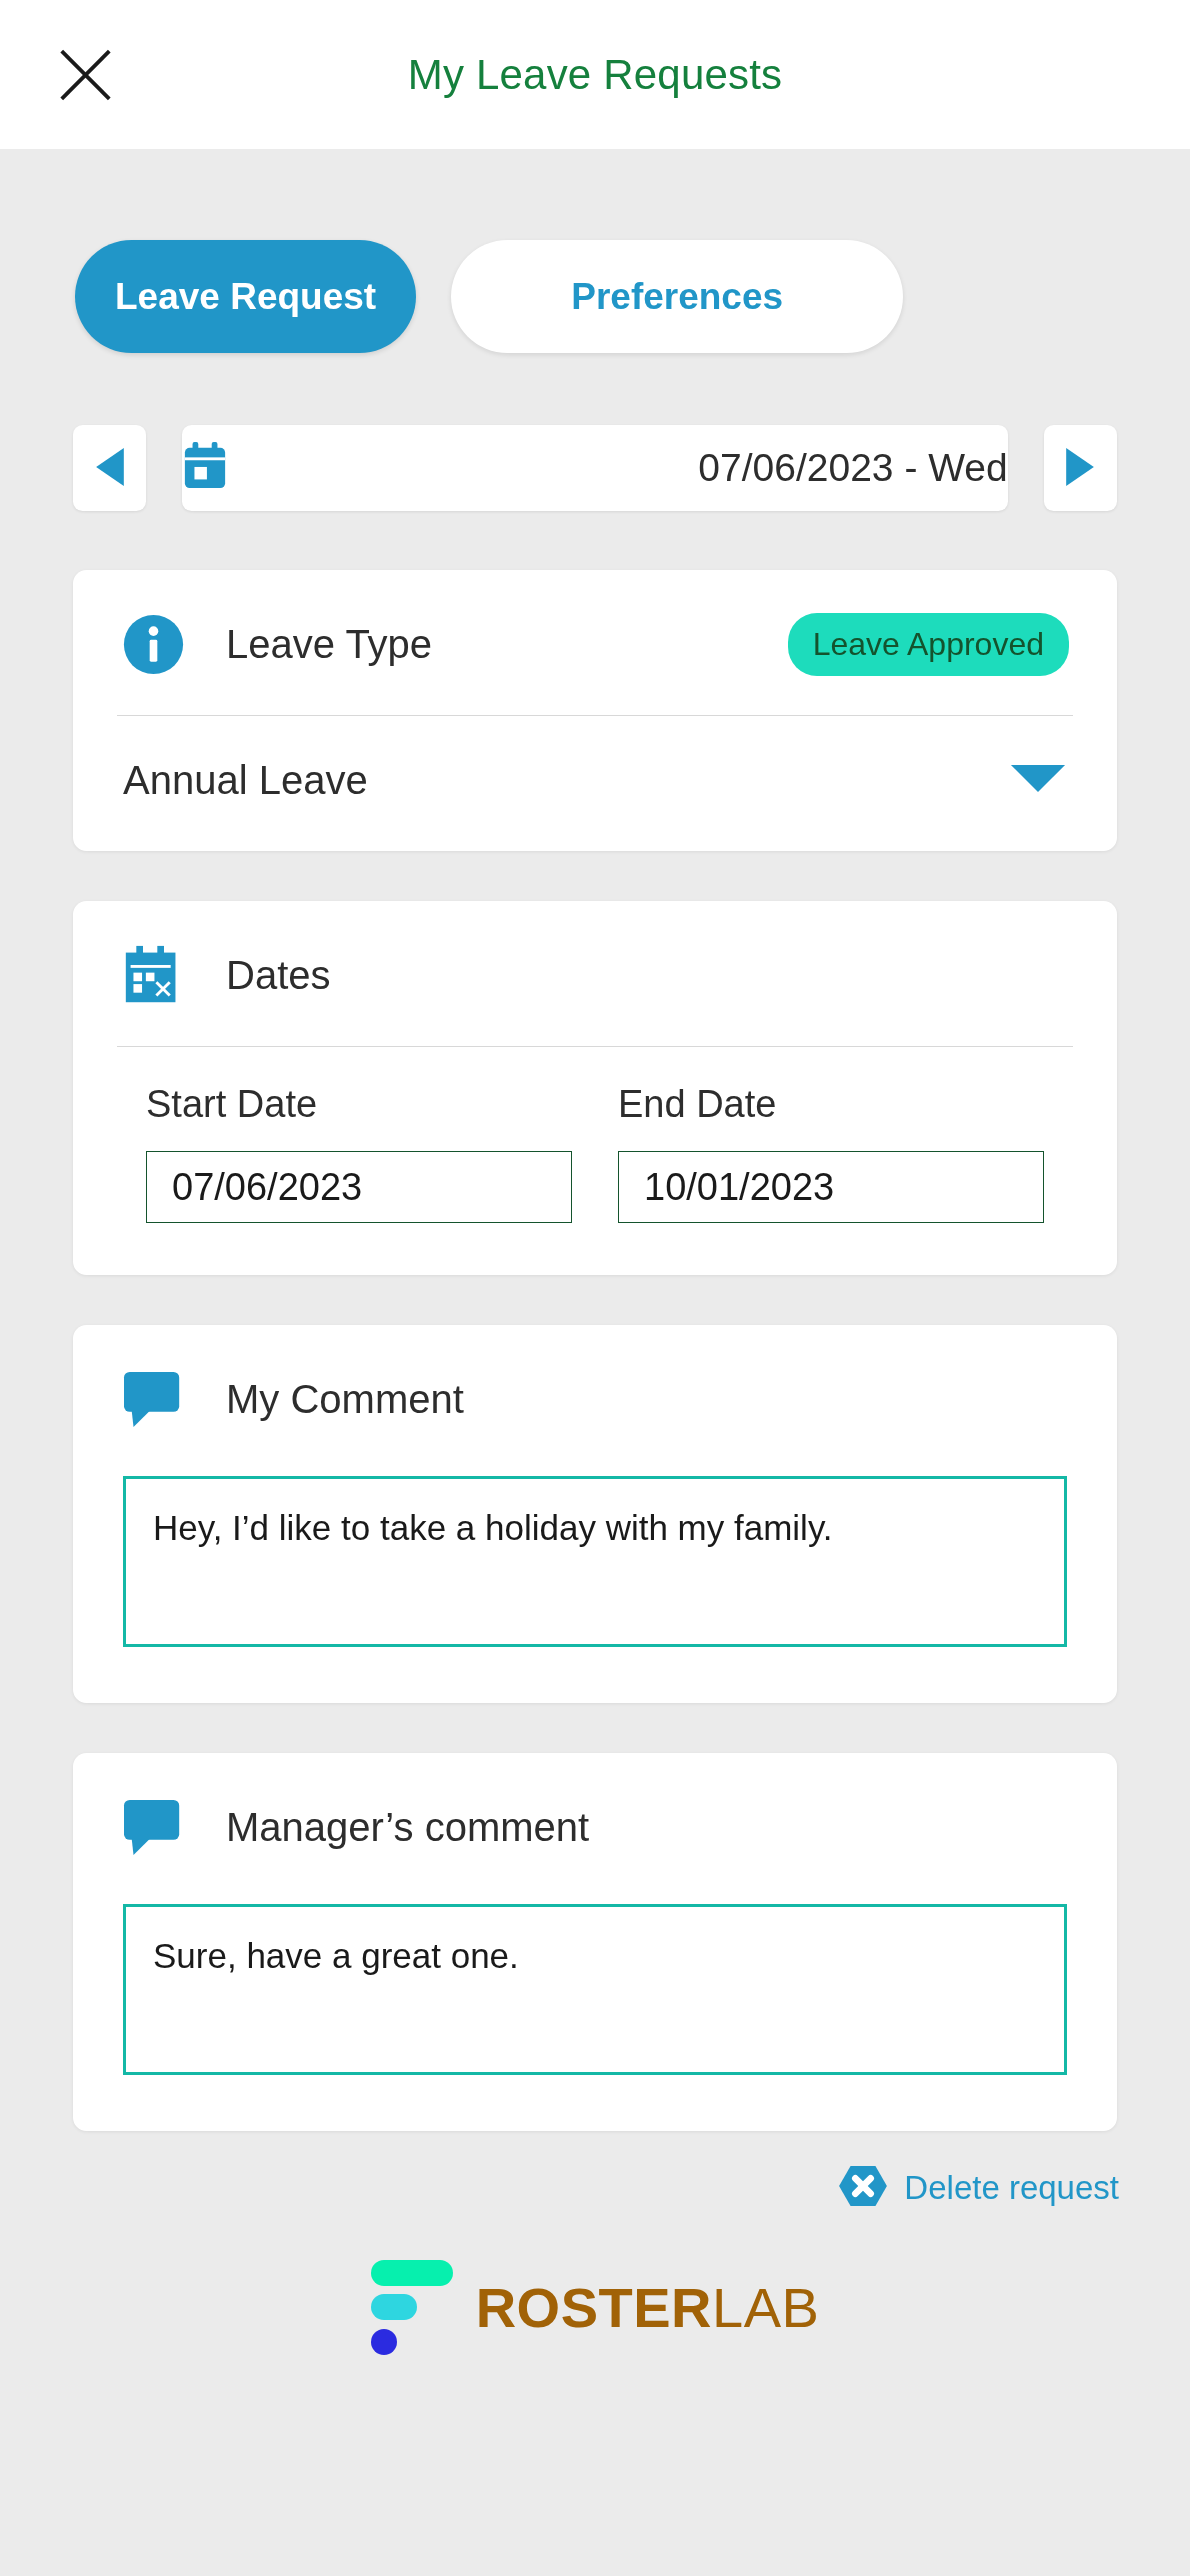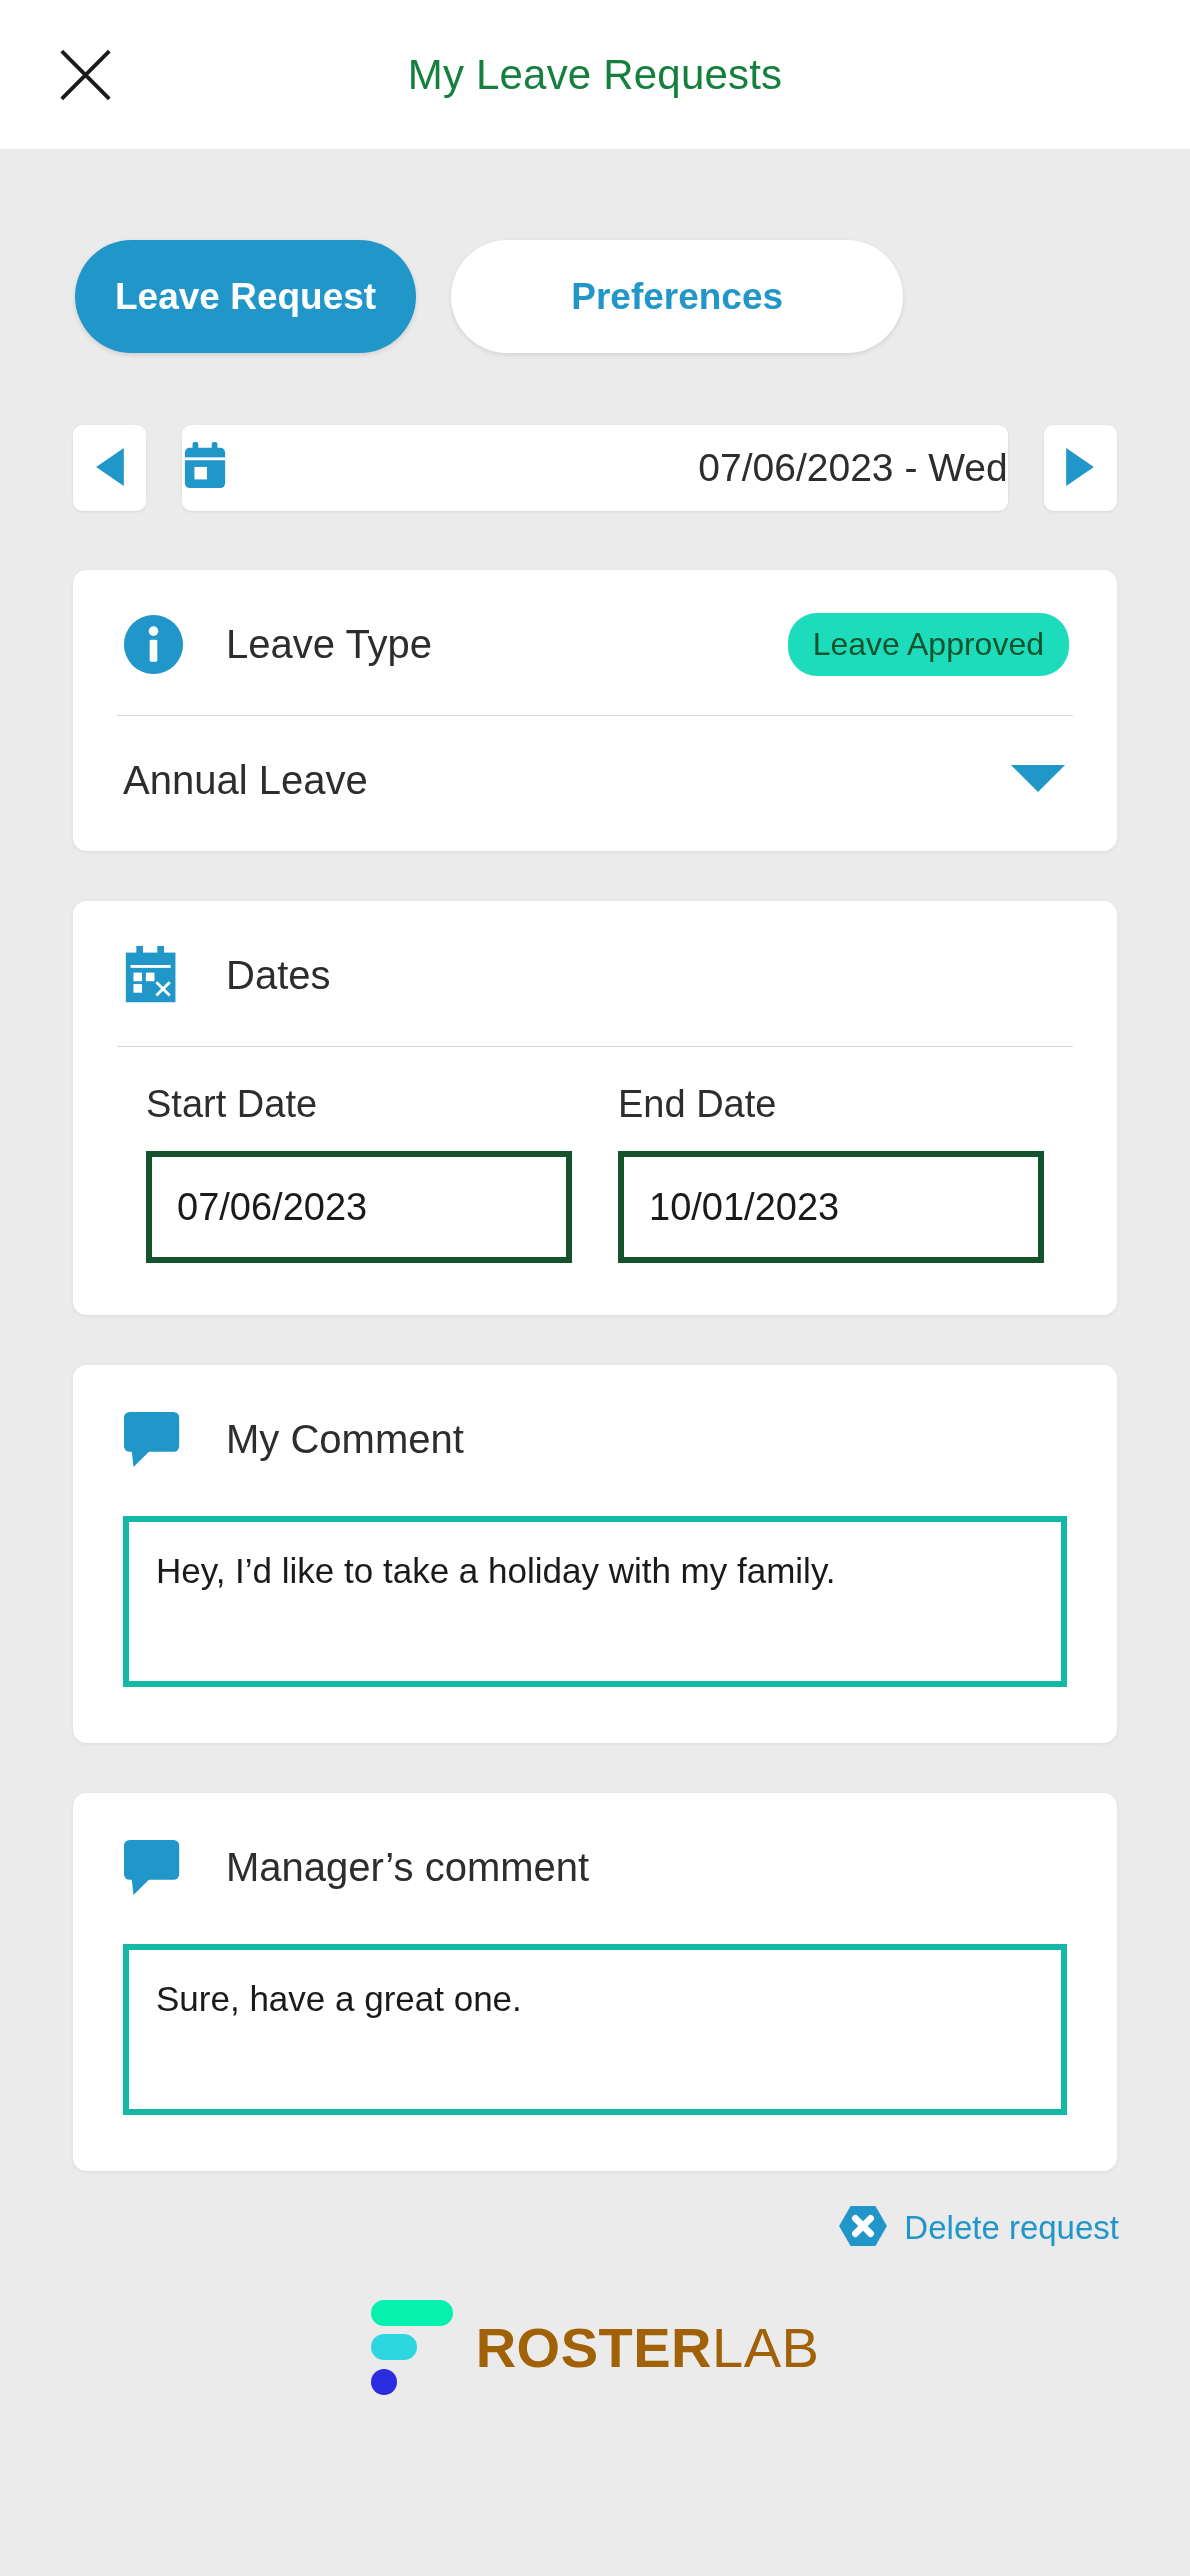--- a/index.html
+++ b/index.html
@@ -181,39 +181,39 @@
     padding: 36px 73px 52px 73px;
     gap: 46px;
   }
   .date-col { flex: 1 1 0; }
   .date-label {
     font-size: 38px;
     color: #2d2d2d;
     margin-bottom: 25px;
   }
   .date-input {
-    height: 112px;
-    border: 6px solid #14532d;
+    height: 72px;
+    border: 1px solid #14532d;
     background: #ffffff;
     display: flex;
     align-items: center;
     padding-left: 25px;
     font-size: 38px;
     color: #1a1a1a;
     font-family: "Liberation Sans", sans-serif;
     width: 100%;
     border-radius: 0;
   }
 
   
   .comment-body {
     padding: 5.8px 50px 56px 50px;
   }
   .comment-box {
-    border: 6px solid #14b8a6;
+    border: 3px solid #14b8a6;
     min-height: 171px;
     padding: 25px 27px;
     font-size: 35px;
     color: #1a1a1a;
     line-height: 1.35;
     background: #ffffff;
     width: 100%;
     resize: none;
     font-family: "Liberation Sans", sans-serif;
   }

